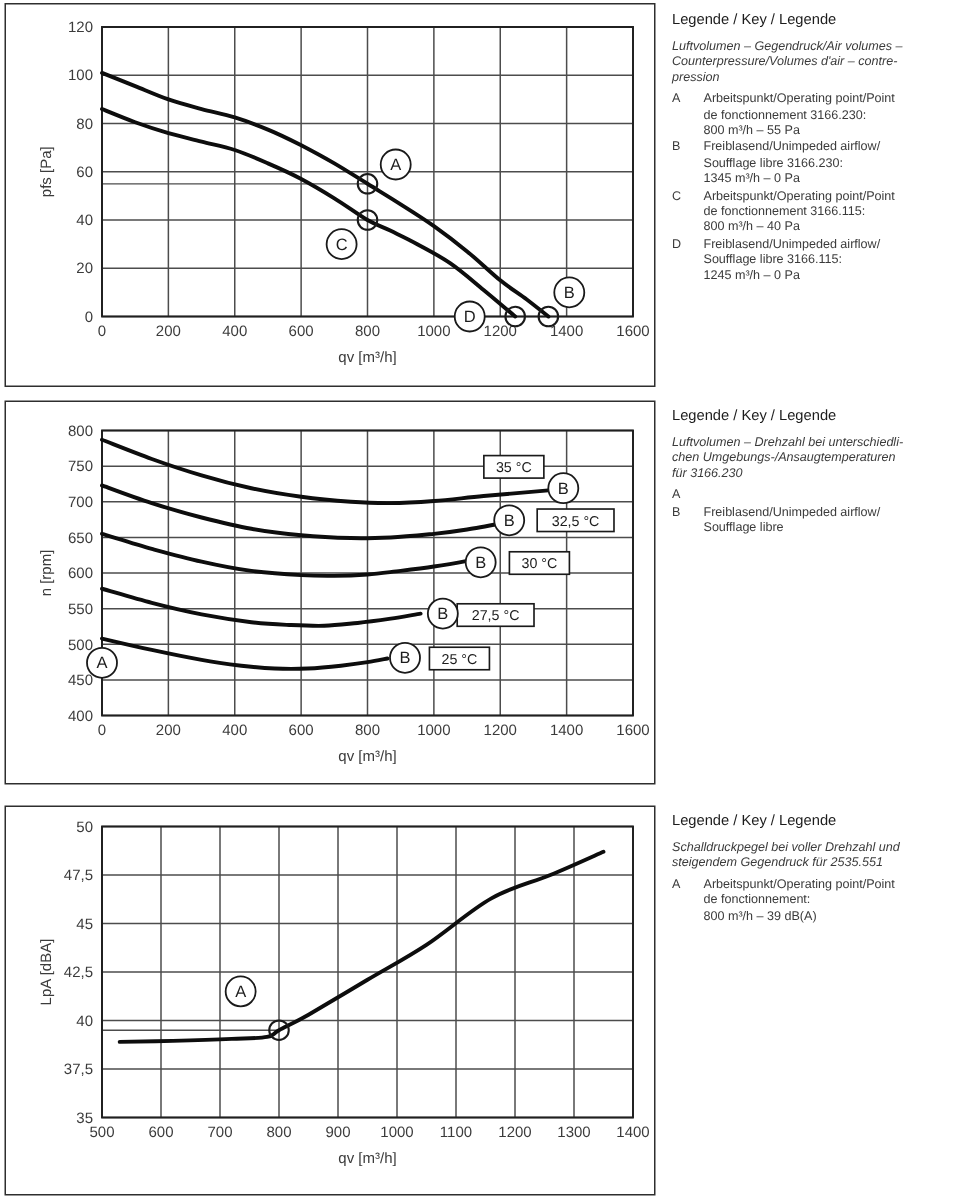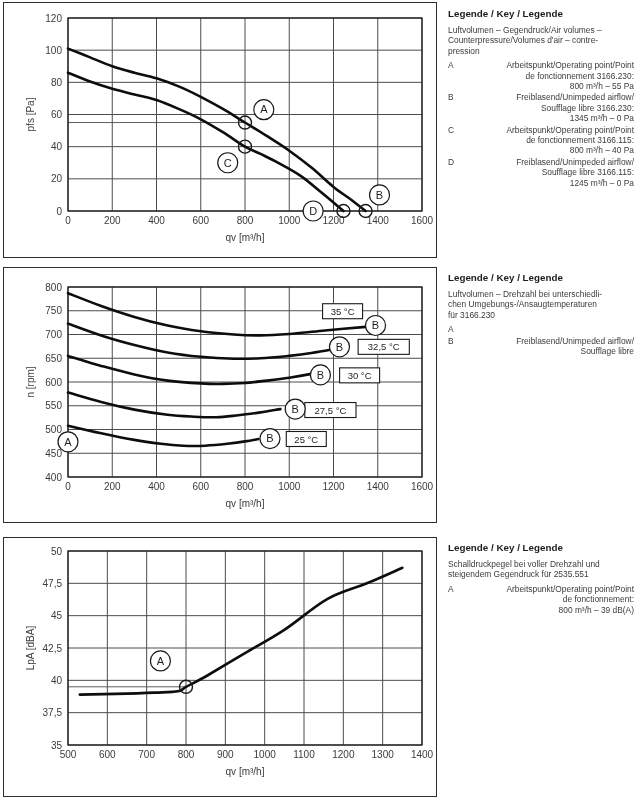--- a/index.html
+++ b/index.html
@@ -21,25 +21,25 @@
   .lcirc{stroke:#1a1a1a;stroke-width:1.2;fill:#ffffff;}
   .lcirc-text{font-size:11px;fill:#1d1d1d;}
   .vbox{stroke:#1a1a1a;stroke-width:1.1;fill:#ffffff;}
   .vbox-text{font-size:9.5px;fill:#1d1d1d;}
   .tick{font-size:10px;fill:#3b3b3b;}
   .axis-title{font-size:10px;fill:#3b3b3b;}
   .legend{position:absolute;left:448px;width:186px;}
   #legend-0{top:8px;}
   #legend-1{top:272px;}
   #legend-2{top:542px;}
-  .legend h3{font-size:9.8px;font-weight:bold;color:#1c1c1c;margin:0 0 6px 0;}
-  .para{font-size:8.4px;line-height:10.4px;white-space:pre-line;margin:0 0 4px 0;}
+  .legend h3{font-size:9.8px;font-weight:normal;color:#1c1c1c;margin:0 0 6px 0;}
+  .para{font-size:8.4px;line-height:10.4px;white-space:pre-line;margin:0 0 4px 0;font-style:italic;}
   .item{display:flex;font-size:8.4px;line-height:10.4px;margin:0 0 1px 0;}
   .item .key{width:21px;flex:none;}
-  .item .txt{white-space:pre-line;flex:1;text-align:right;}
+  .item .txt{white-space:pre-line;flex:1;}
 </style>
 </head>
 <body>
 
 <div class="panel" id="panel-0">
   <svg id="svg-0" width="432" height="254" viewBox="0 0 432 254">
       <line x1="64" y1="15" x2="64" y2="208" class="grid"></line>
       <text x="64" y="221" class="tick" text-anchor="middle">0</text>
       <line x1="108.25" y1="15" x2="108.25" y2="208" class="grid"></line>
       <text x="108.25" y="221" class="tick" text-anchor="middle">200</text>

